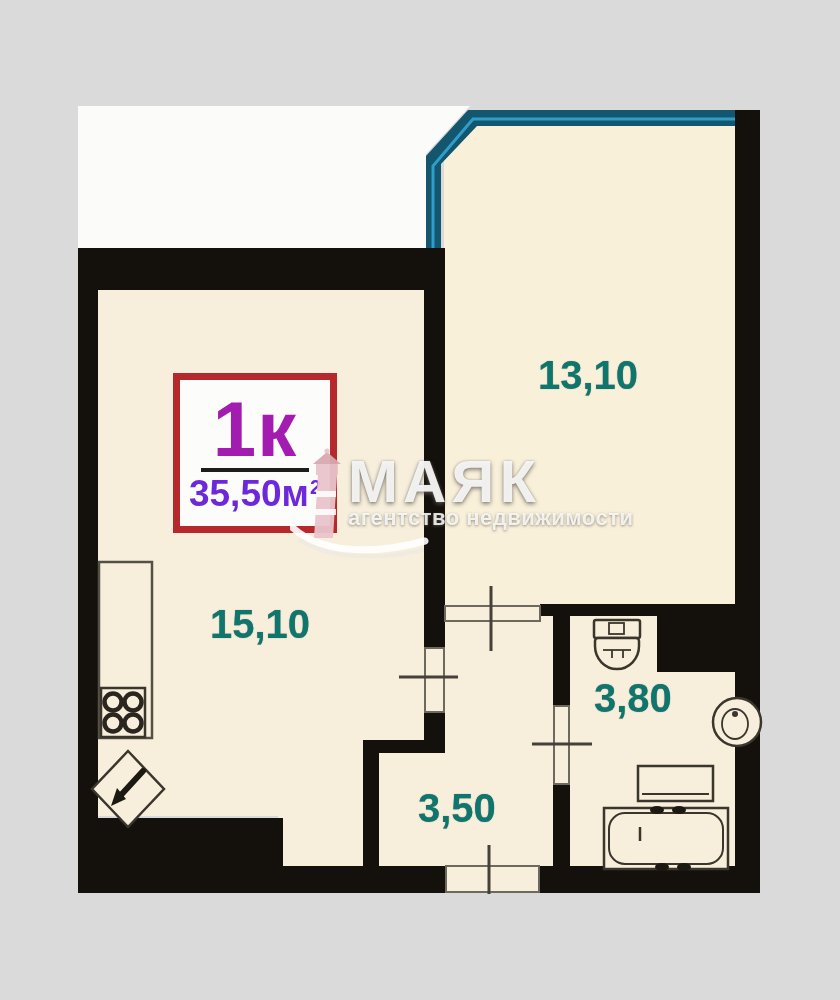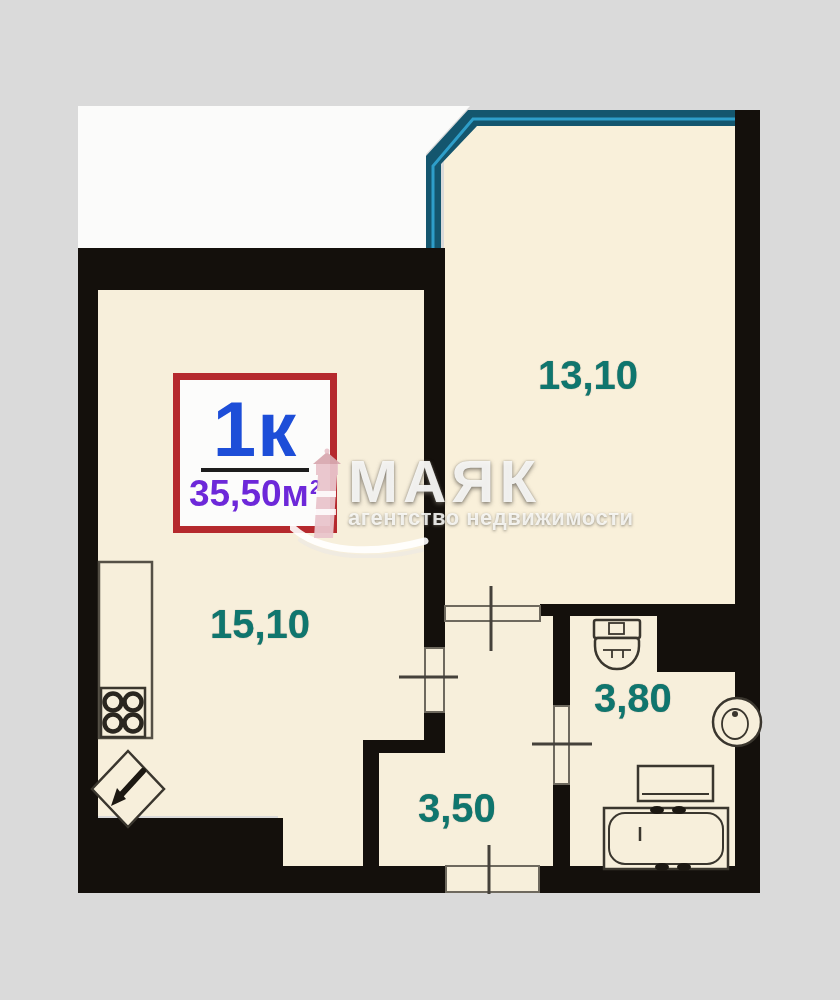--- a/index.html
+++ b/index.html
@@ -19,21 +19,21 @@
   }
   .label-living{left:210px;top:604px;}
   .label-bedroom{left:538px;top:355px;}
   .label-bath{left:594px;top:678px;}
   .label-hall{left:418px;top:776px;margin-top:12px;}
   .badge{
     position:absolute;left:173px;top:373px;width:164px;height:160px;
     box-sizing:border-box;border:7px solid #b5292d;background:#fcfcfb;
     z-index:4;display:flex;flex-direction:column;align-items:center;justify-content:center;
   }
-  .badge-type{font-size:78px;font-weight:700;color:#1d4ed8;line-height:0.92;letter-spacing:1px;}
+  .badge-type{font-size:78px;font-weight:700;color:#a21caf;line-height:0.92;letter-spacing:1px;}
   .badge-divider{width:108px;height:4px;background:#1d1d1d;margin:3px 0 3px;}
   .badge-area{font-size:37px;font-weight:700;color:#6d28d9;line-height:1;white-space:nowrap;}
   .badge-area sup{font-size:20px;vertical-align:12px;margin-left:1px;}
   .watermark{
     position:absolute;left:290px;top:446px;width:300px;height:115px;z-index:5;
     pointer-events:none;
   }
   .wm-lighthouse{position:absolute;left:0px;top:2px;}
   .wm-text{position:absolute;left:58px;top:6px;}
   .wm-brand{

